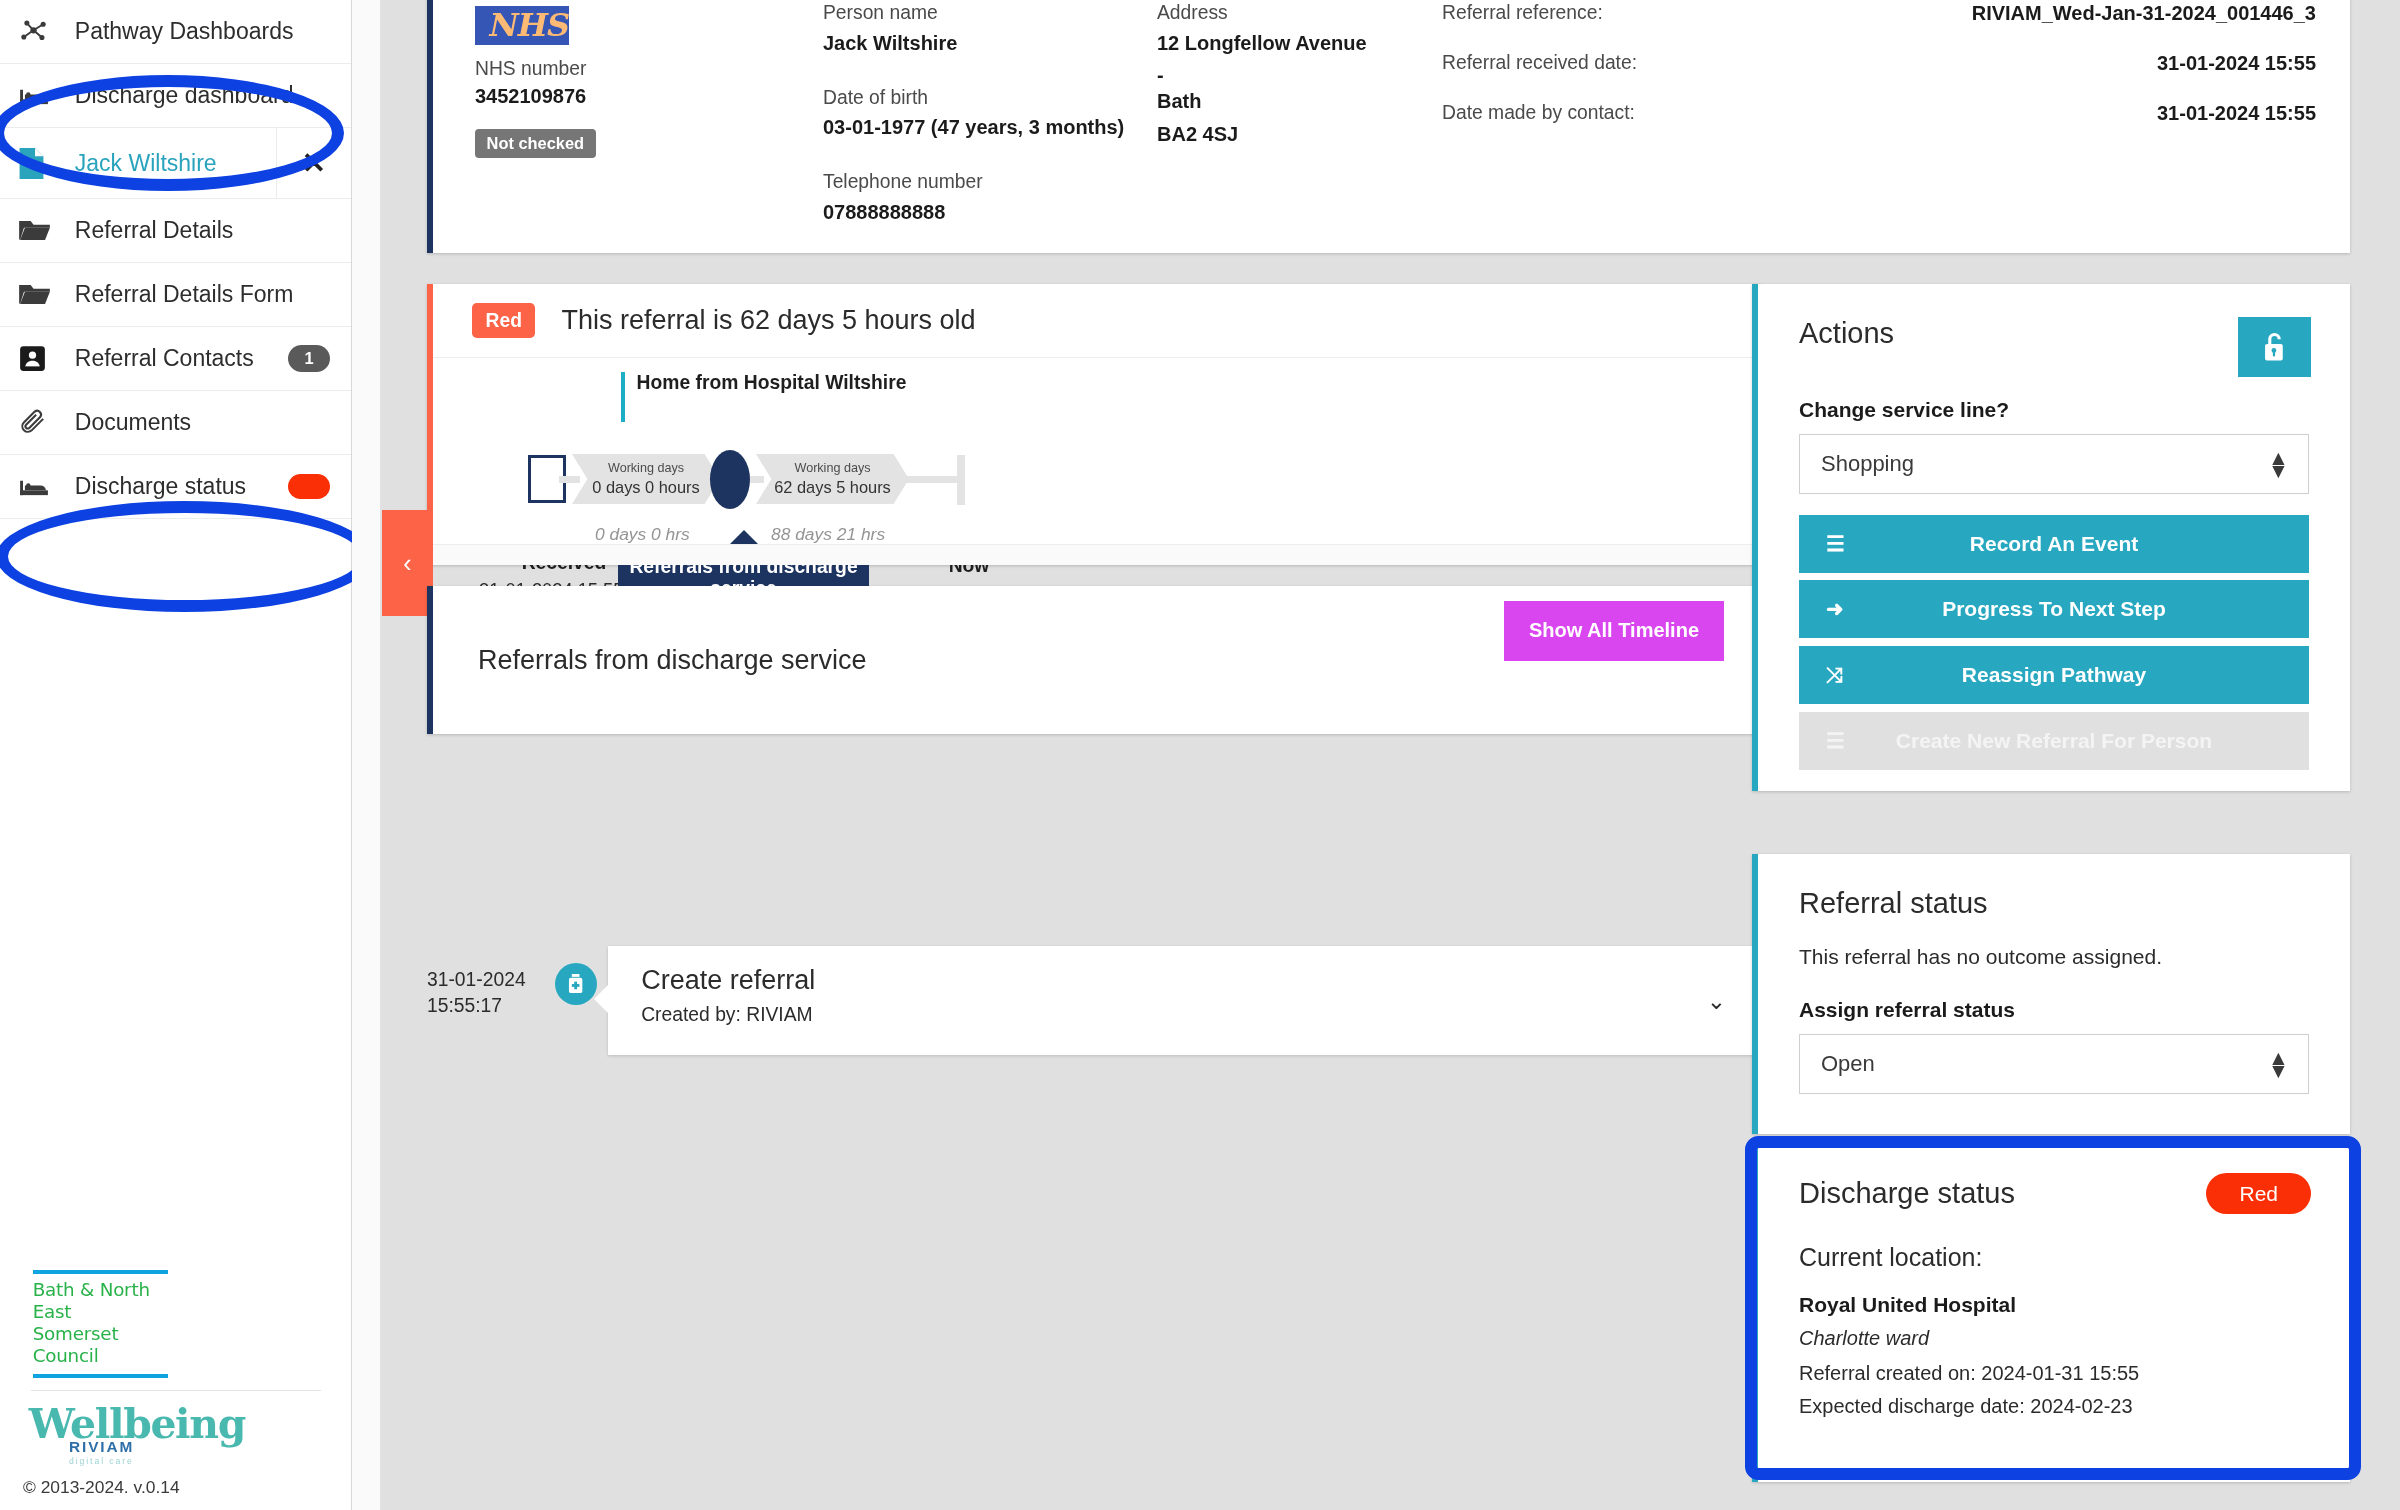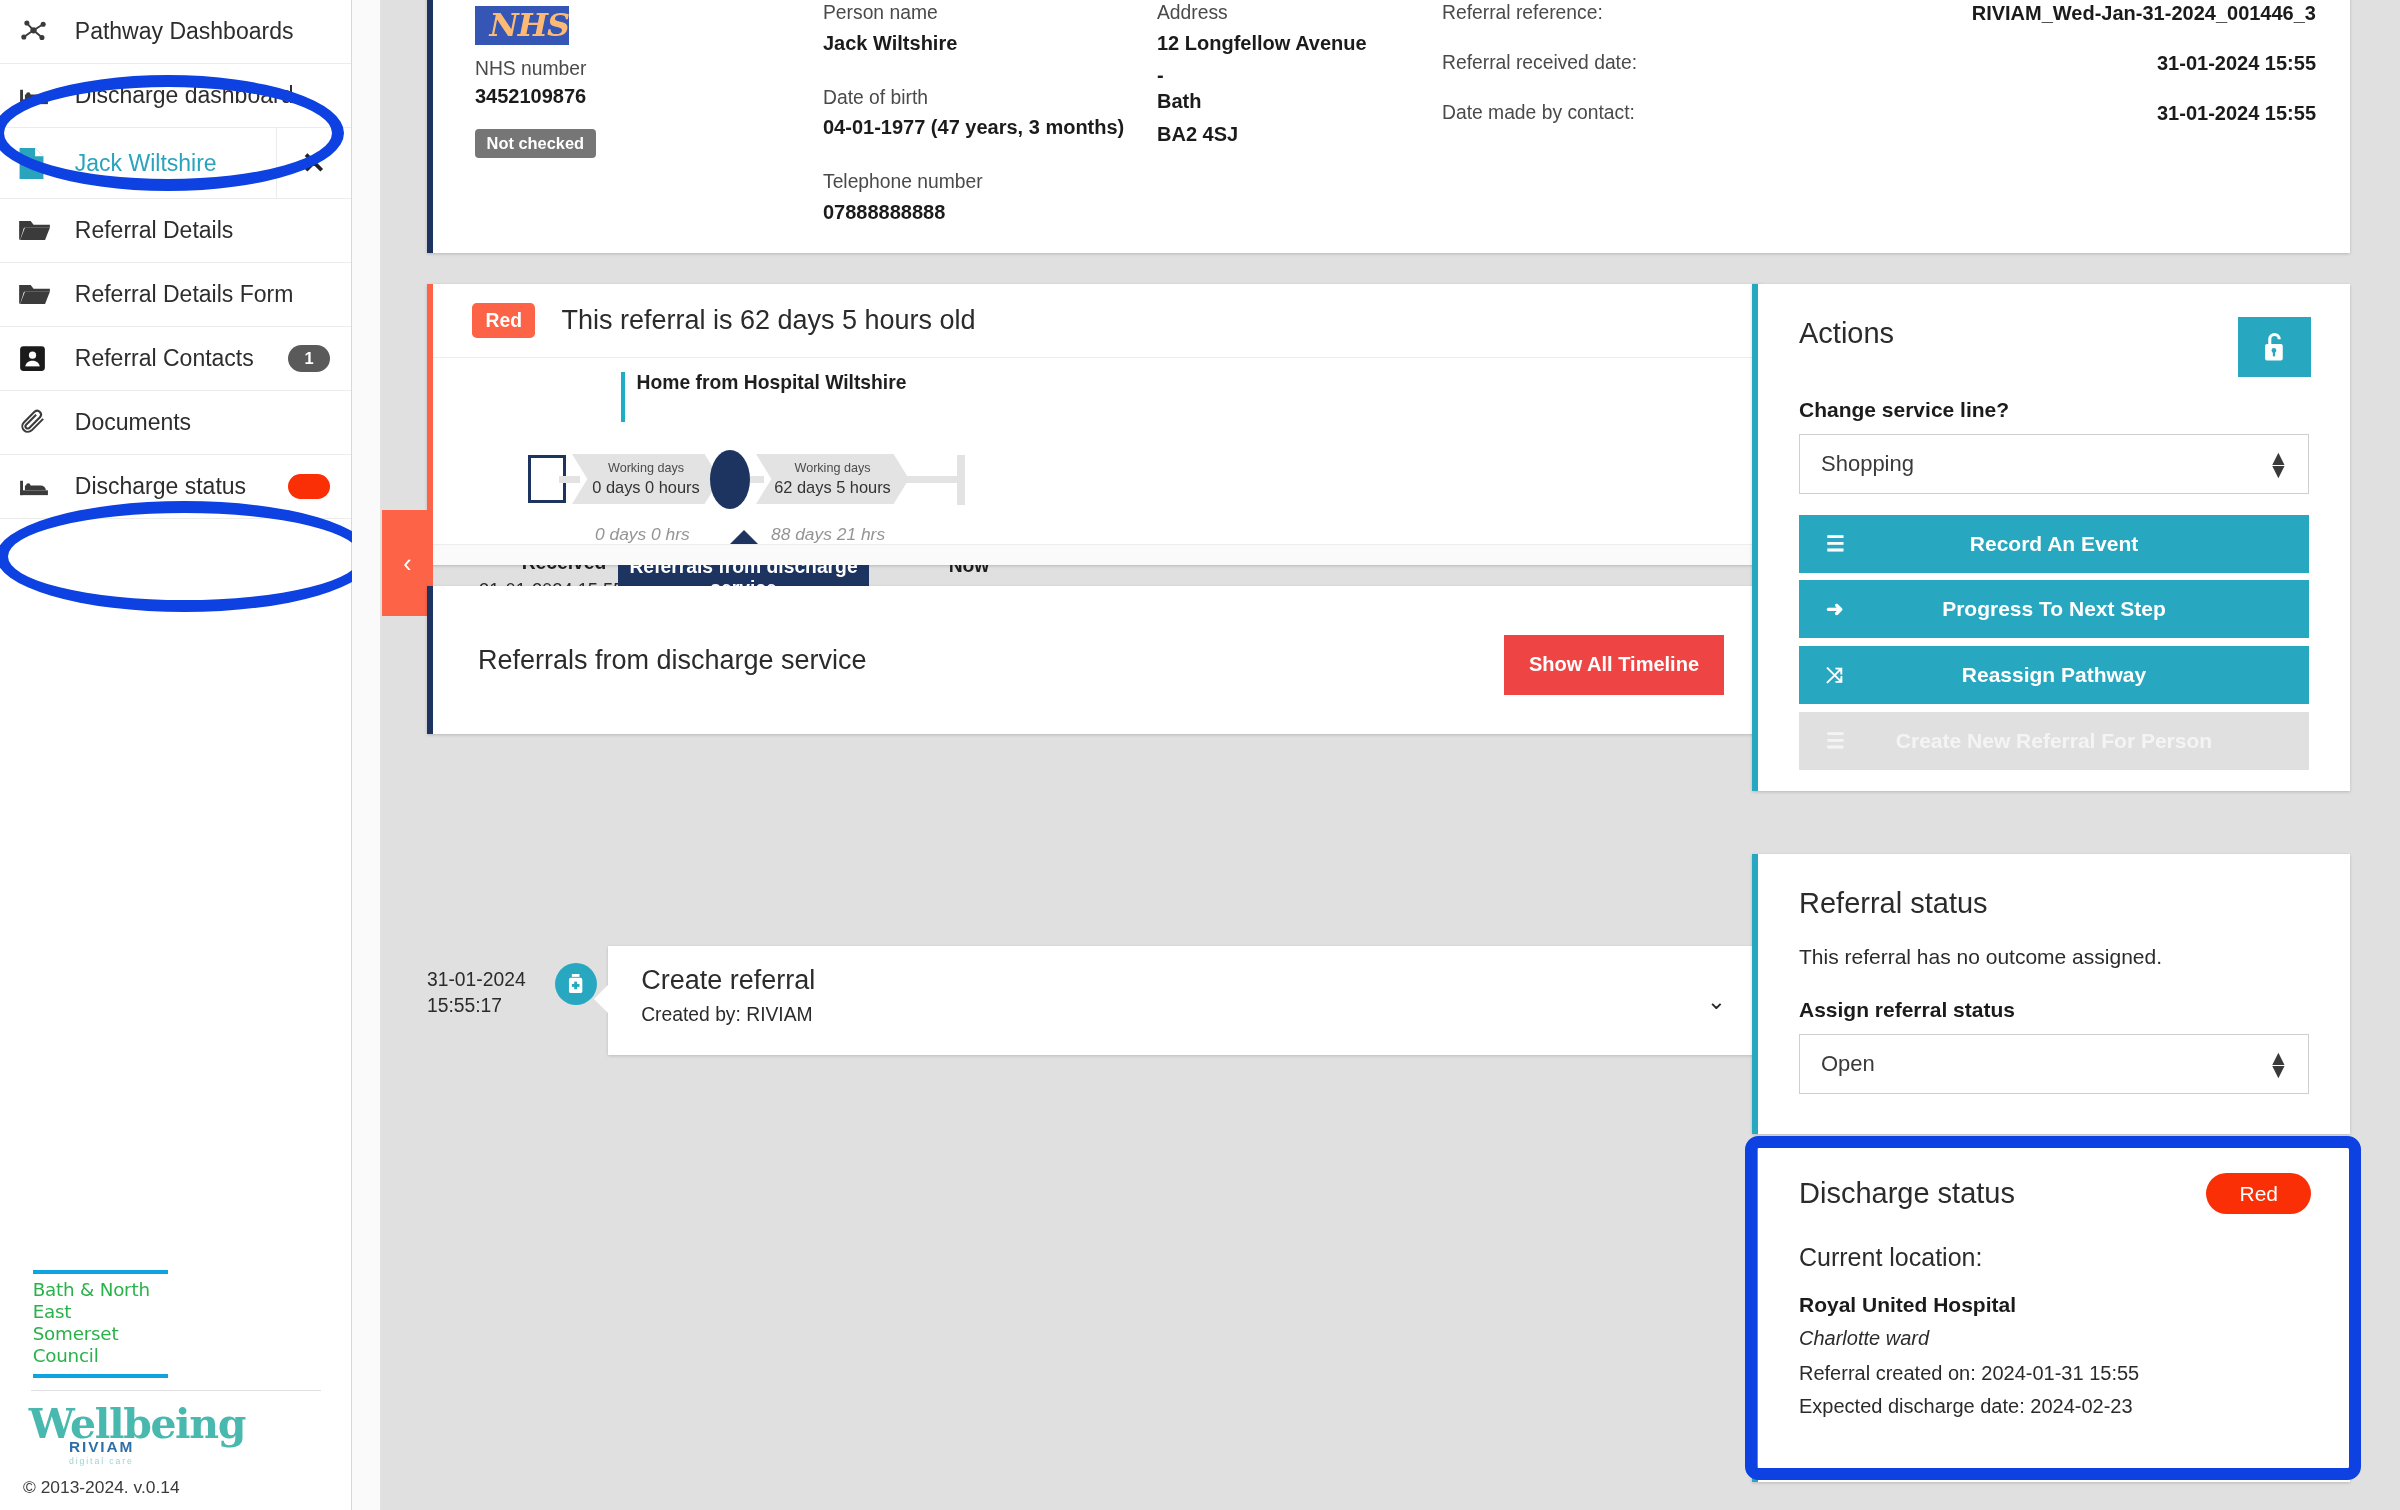--- a/index.html
+++ b/index.html
@@ -247,22 +247,22 @@
   .refsrc-card {
     position: absolute; left: 427px; top: 586px;
     width: 1336px; height: 148px;
     background: #fff;
     border-left: 6.8px solid #1d3460;
     box-shadow: 0 1px 2.9px rgba(0,0,0,.18);
     display: flex; align-items: center;
   }
   .refsrc-title { margin-left: 45px; font-size: 27px; color: #2b2b2b; }
   .btn-timeline {
-    position: absolute; right: 39px; top: 49px;
-    background: #ef4444; color: #fff;
+    position: absolute; right: 39px; top: 15px;
+    background: #d946ef; color: #fff;
     border: none;
     padding: 18.3px 25px;
     font-size: 20px; font-weight: bold;
     font-family: "Liberation Sans", sans-serif;
   }
 
   
   .event-row {
     position: absolute; left: 427px; top: 946px;
     width: 1336px; display: flex; align-items: flex-start;
@@ -498,21 +498,21 @@
       <div class="fld-value" style="margin-top:5.8px">3452109876</div>
       <div style="margin-top:21px">
         <span class="not-checked">Not checked</span>
       </div>
     </div>
 
     <div class="col-name">
       <div class="fld-label">Person name</div>
       <div class="fld-value" style="margin-top:7.7px">Jack Wiltshire</div>
       <div class="fld-label" style="margin-top:32px">Date of birth</div>
-      <div class="fld-value" style="margin-top:7.7px">04-01-1977 (47 years, 3 months)</div>
+      <div class="fld-value" style="margin-top:7.7px">03-01-1977 (47 years, 3 months)</div>
       <div class="fld-label" style="margin-top:32px">Telephone number</div>
       <div class="fld-value" style="margin-top:7.7px">07888888888</div>
     </div>
 
     <div class="col-addr">
       <div class="fld-label">Address</div>
       <div class="fld-value" style="margin-top:7.7px">12 Longfellow Avenue</div>
       <div class="fld-value" style="margin-top:9.7px">-</div>
       <div class="fld-value" style="margin-top:3px">Bath</div>
       <div class="fld-value" style="margin-top:9.7px">BA2 4SJ</div>

